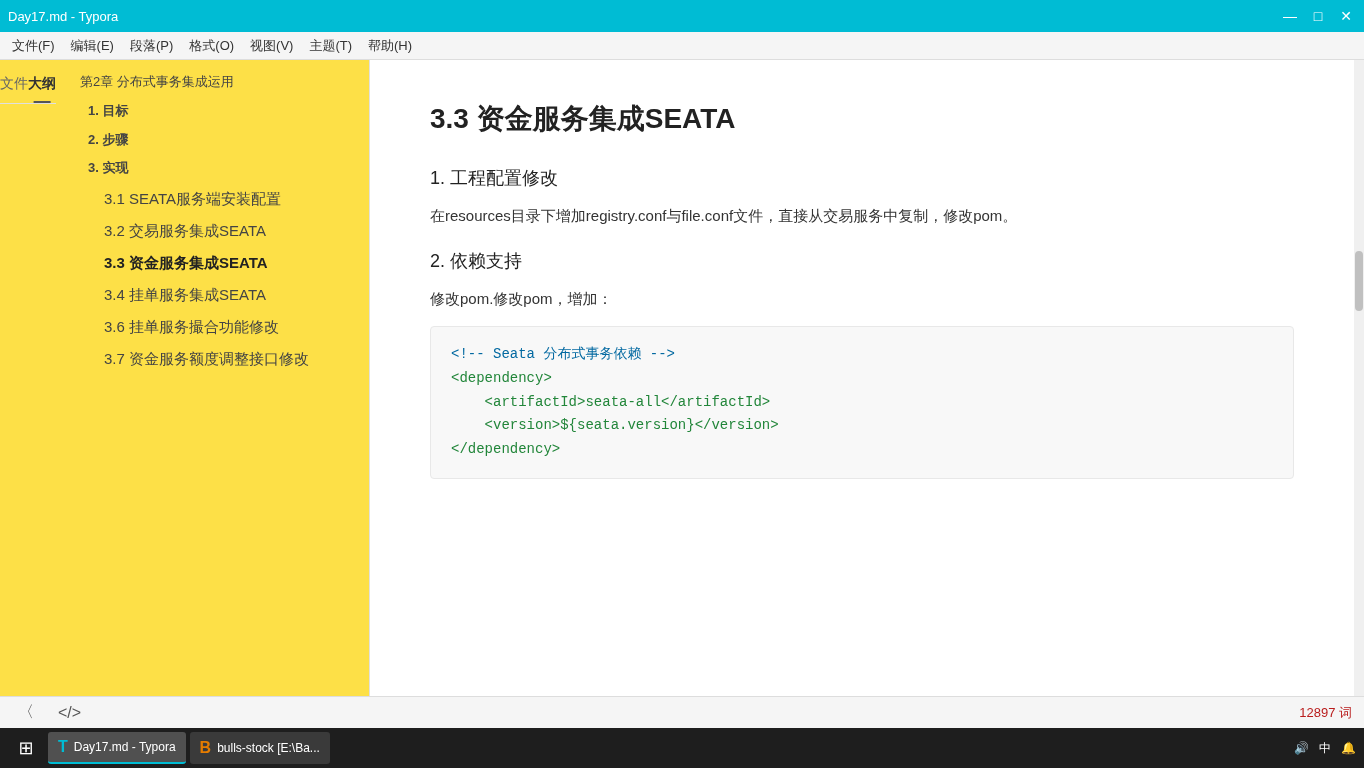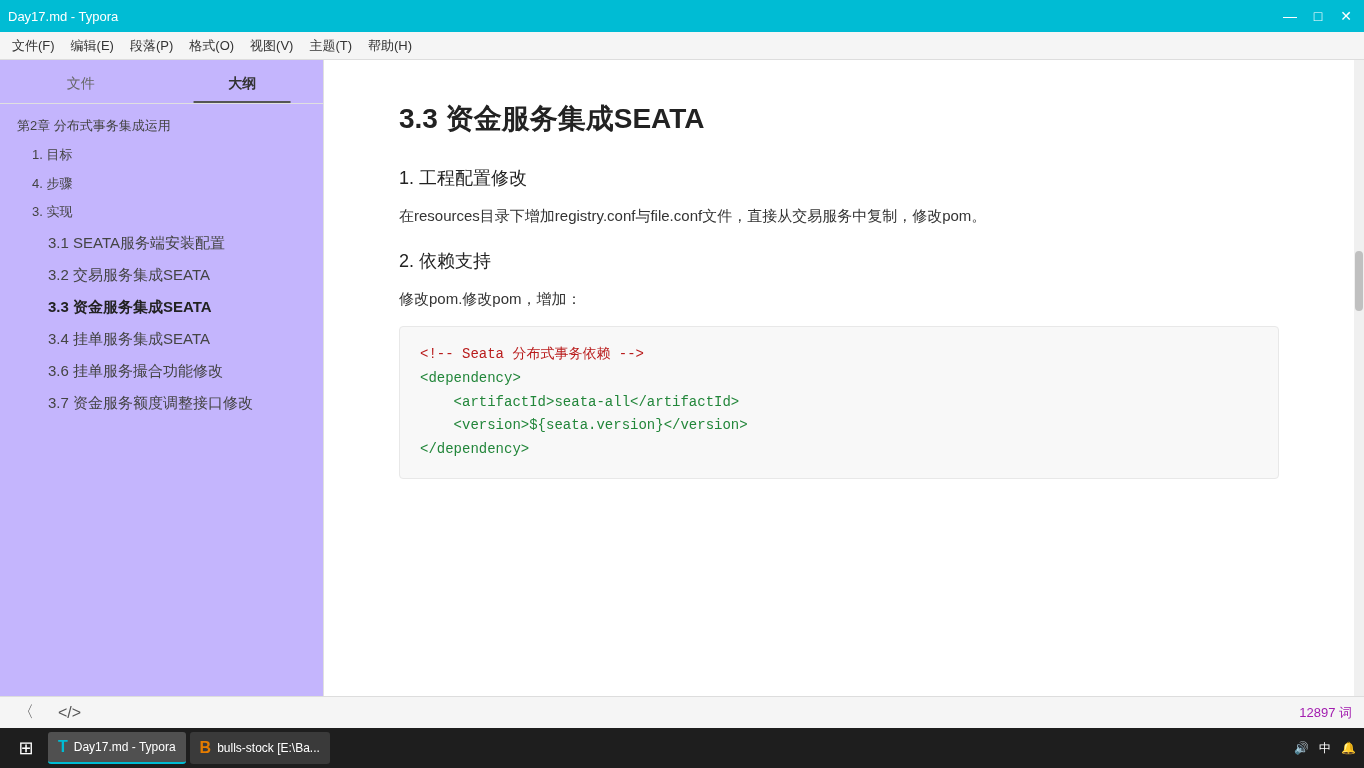--- a/index.html
+++ b/index.html
@@ -54,25 +54,25 @@
 
     
     .main-container {
       display: flex;
       flex: 1;
       overflow: hidden;
     }
 
     
     .sidebar {
-      width: 324px;
-      background: #c4b5fd;
+      width: 370px;
+      background: #fde047;
       border-right: 1px solid #e0e0e0;
       display: flex;
-      flex-direction: column;
+      flex-direction: row;
       flex-shrink: 0;
     }
     .sidebar-tabs {
       display: flex;
       border-bottom: 1px solid #e0e0e0;
       height: 44px;
       align-items: flex-end;
     }
     .sidebar-tab {
       flex: 1;
@@ -103,22 +103,22 @@
       padding: 8px 0;
     }
     .outline-item {
       padding: 4px 16px;
       font-size: 13px;
       color: #444;
       cursor: pointer;
       line-height: 1.6;
     }
     .outline-item.active { font-weight: bold; color: #222; }
-    .outline-item.level1 { padding-left: 17px; font-size: 13px; }
-    .outline-item.level2 { padding-left: 32px; font-size: 13px; }
+    .outline-item.level1 { padding-left: 24px; font-size: 13px; }
+    .outline-item.level2 { padding-left: 32px; font-size: 13px; font-weight: bold; }
     .outline-item.level3 { padding-left: 48px; font-size: 15px; }
 
     
     .content-area {
       flex: 1;
       background: white;
       overflow-y: auto;
       position: relative;
       display: flex;
       flex-direction: column;
@@ -172,21 +172,21 @@
     .code-block {
       background: #f8f8f8;
       border: 1px solid #e8e8e8;
       border-radius: 4px;
       padding: 16px 20px;
       font-family: 'Consolas', 'Courier New', monospace;
       font-size: 14px;
       line-height: 1.7;
       margin: 12px 0;
     }
-    .code-comment { color: #b91c1c; font-family: Liberation Mono, monospace; }
+    .code-comment { color: #0369a1; font-family: Liberation Mono, monospace; }
     .code-tag { color: #22863a; }
 
     
     .statusbar {
       background: #f5f5f5;
       height: 32px;
       border-top: 1px solid #ddd;
       display: flex;
       align-items: center;
       justify-content: space-between;
@@ -199,21 +199,21 @@
       align-items: center;
     }
     .statusbar-btn {
       font-size: 16px;
       color: #555;
       cursor: pointer;
       padding: 2px 6px;
     }
     .statusbar-right {
       font-size: 13px;
-      color: #a21caf;
+      color: #b91c1c;
     }
 
     
     .taskbar {
       background: #1e1e1e;
       height: 40px;
       display: flex;
       align-items: center;
       padding: 0 8px;
       flex-shrink: 0;
@@ -280,21 +280,21 @@
 <div class="main-container">
 
   <div class="sidebar">
     <div class="sidebar-tabs">
       <div class="sidebar-tab">文件</div>
       <div class="sidebar-tab active">大纲</div>
     </div>
     <div class="sidebar-content">
       <div class="outline-item level1">第2章 分布式事务集成运用</div>
       <div class="outline-item level2">1. 目标</div>
-      <div class="outline-item level2">4. 步骤</div>
+      <div class="outline-item level2">2. 步骤</div>
       <div class="outline-item level2">3. 实现</div>
       <div class="outline-item level3">3.1 SEATA服务端安装配置</div>
       <div class="outline-item level3">3.2 交易服务集成SEATA</div>
       <div class="outline-item level3 active">3.3 资金服务集成SEATA</div>
       <div class="outline-item level3">3.4 挂单服务集成SEATA</div>
       <div class="outline-item level3">3.6 挂单服务撮合功能修改</div>
       <div class="outline-item level3">3.7 资金服务额度调整接口修改</div>
     </div>
   </div>
 

